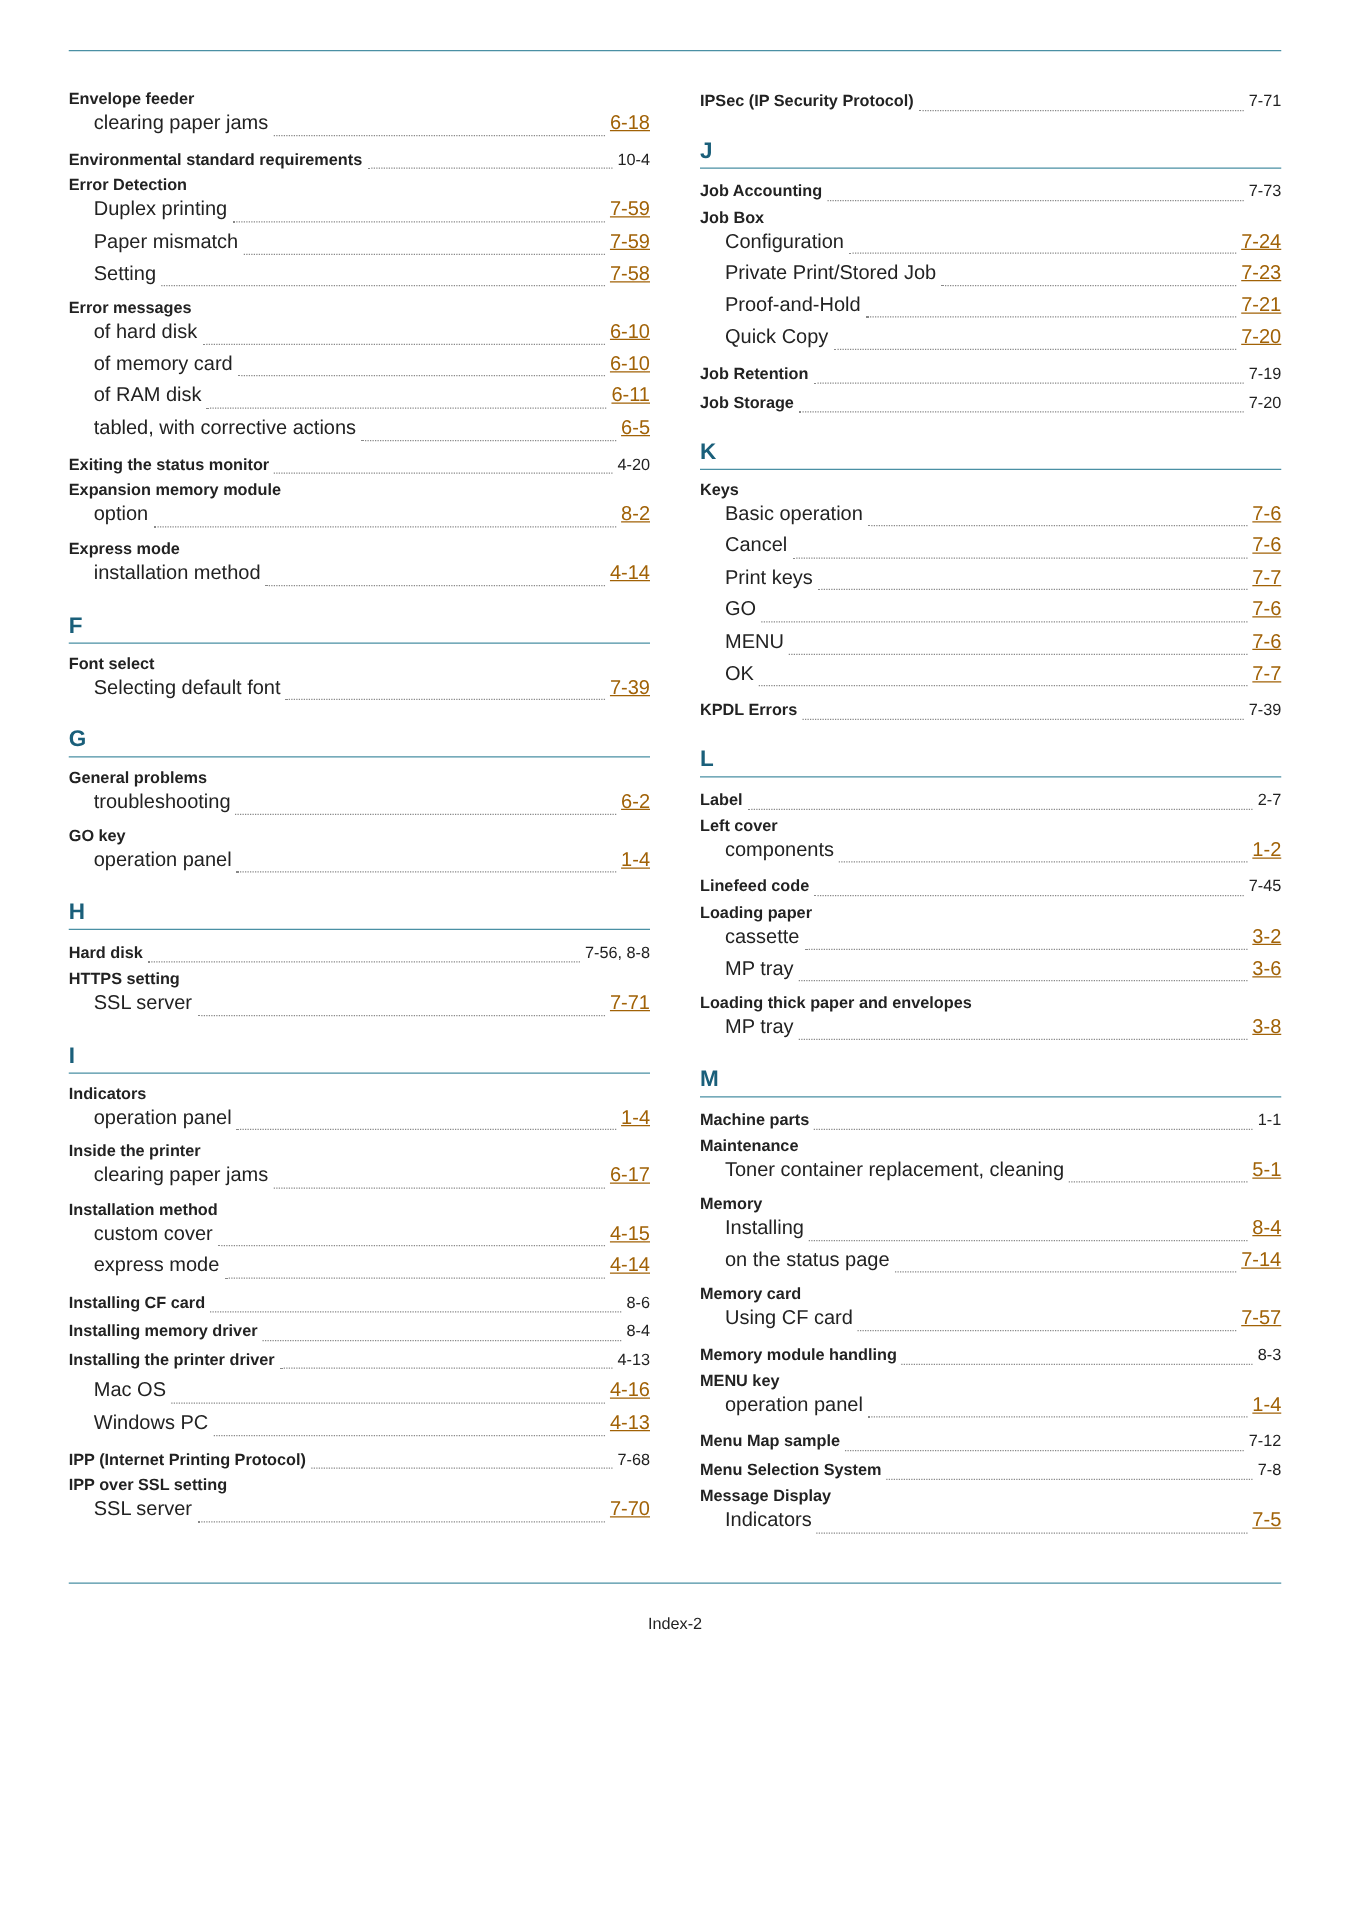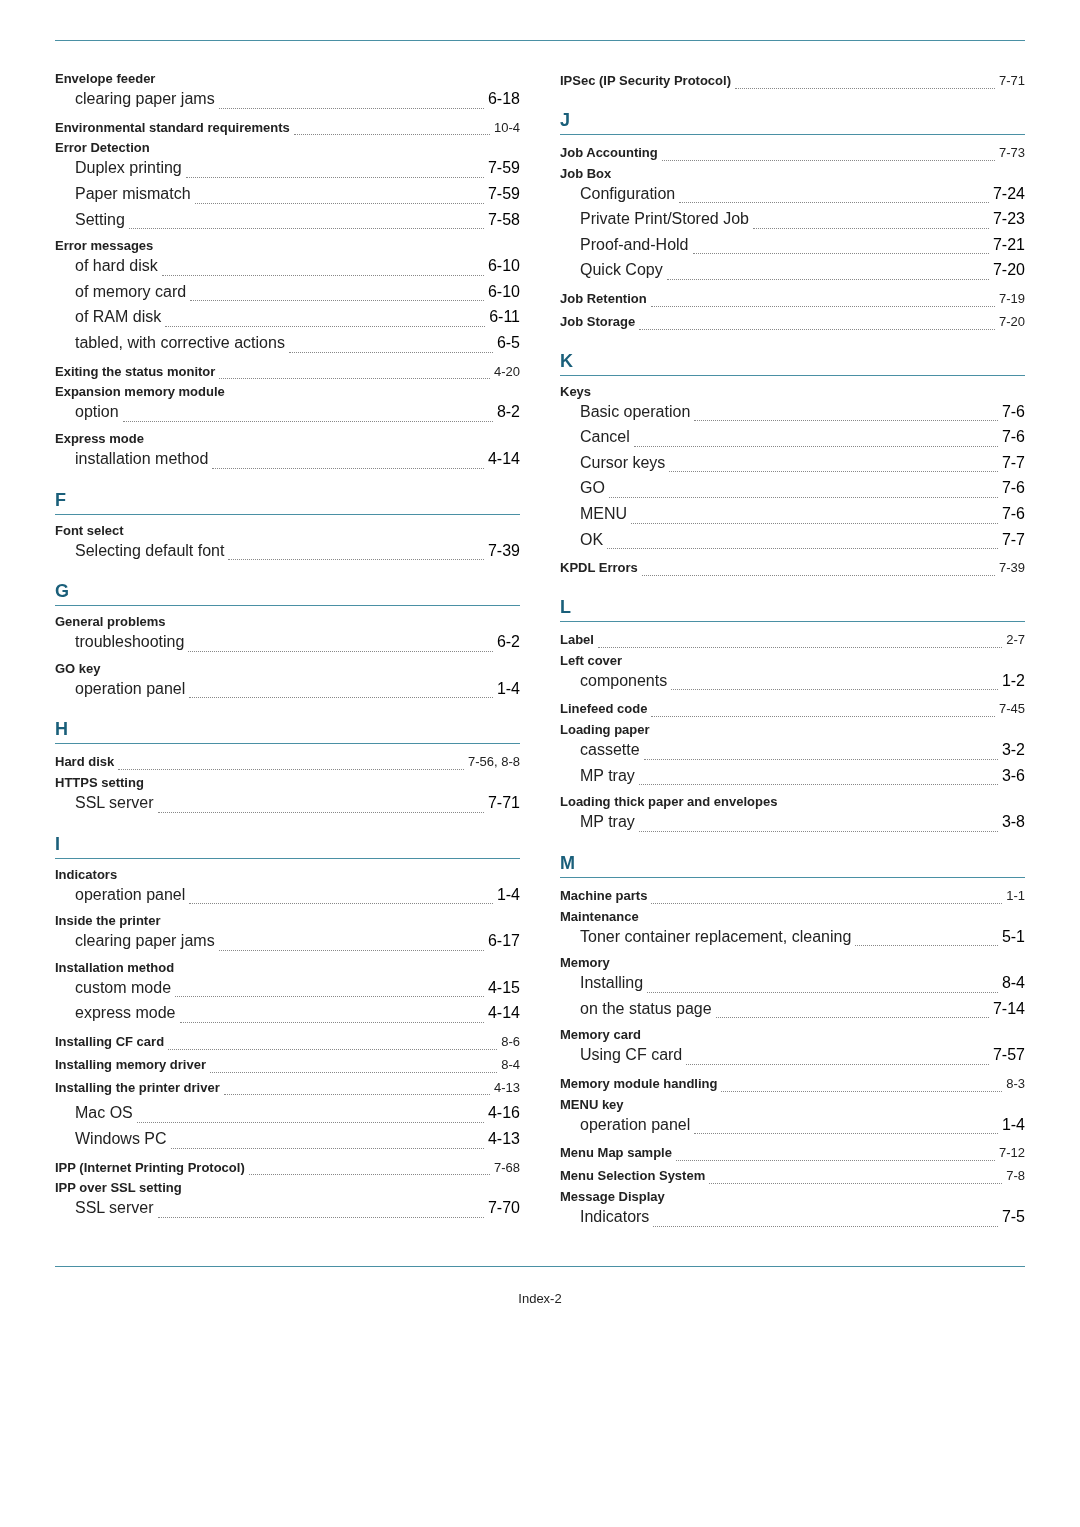--- a/index.html
+++ b/index.html
@@ -59,21 +59,22 @@
     }
     .entry-sub .dots {
       flex: 1;
       border-bottom: 1px dotted #888;
       margin: 0 4px;
       position: relative;
       top: -3px;
     }
     .entry-sub .page-num {
       white-space: nowrap;
-      color: #000000;
+      color: #a16207;
+      text-decoration: underline;
     }
     .entry-line {
       display: flex;
       justify-content: space-between;
       font-size: 13px;
       color: #222;
       line-height: 1.6;
       margin-bottom: 2px;
     }
     .entry-line .label {
@@ -236,21 +237,21 @@
           <div class="entry-main">Inside the printer</div>
           <div class="entry-sub">
             <span>clearing paper jams</span>
             <span class="dots"></span>
             <span class="page-num">6-17</span>
           </div>
         </div>
         <div class="entry-group">
           <div class="entry-main">Installation method</div>
           <div class="entry-sub">
-            <span>custom mode</span>
+            <span>custom cover</span>
             <span class="dots"></span>
             <span class="page-num">4-15</span>
           </div>
           <div class="entry-sub">
             <span>express mode</span>
             <span class="dots"></span>
             <span class="page-num">4-14</span>
           </div>
         </div>
         <div class="entry-line">
@@ -347,21 +348,21 @@
             <span>Basic operation</span>
             <span class="dots"></span>
             <span class="page-num">7-6</span>
           </div>
           <div class="entry-sub">
             <span>Cancel</span>
             <span class="dots"></span>
             <span class="page-num">7-6</span>
           </div>
           <div class="entry-sub">
-            <span>Cursor keys</span>
+            <span>Print keys</span>
             <span class="dots"></span>
             <span class="page-num">7-7</span>
           </div>
           <div class="entry-sub">
             <span>GO</span>
             <span class="dots"></span>
             <span class="page-num">7-6</span>
           </div>
           <div class="entry-sub">
             <span>MENU</span>

